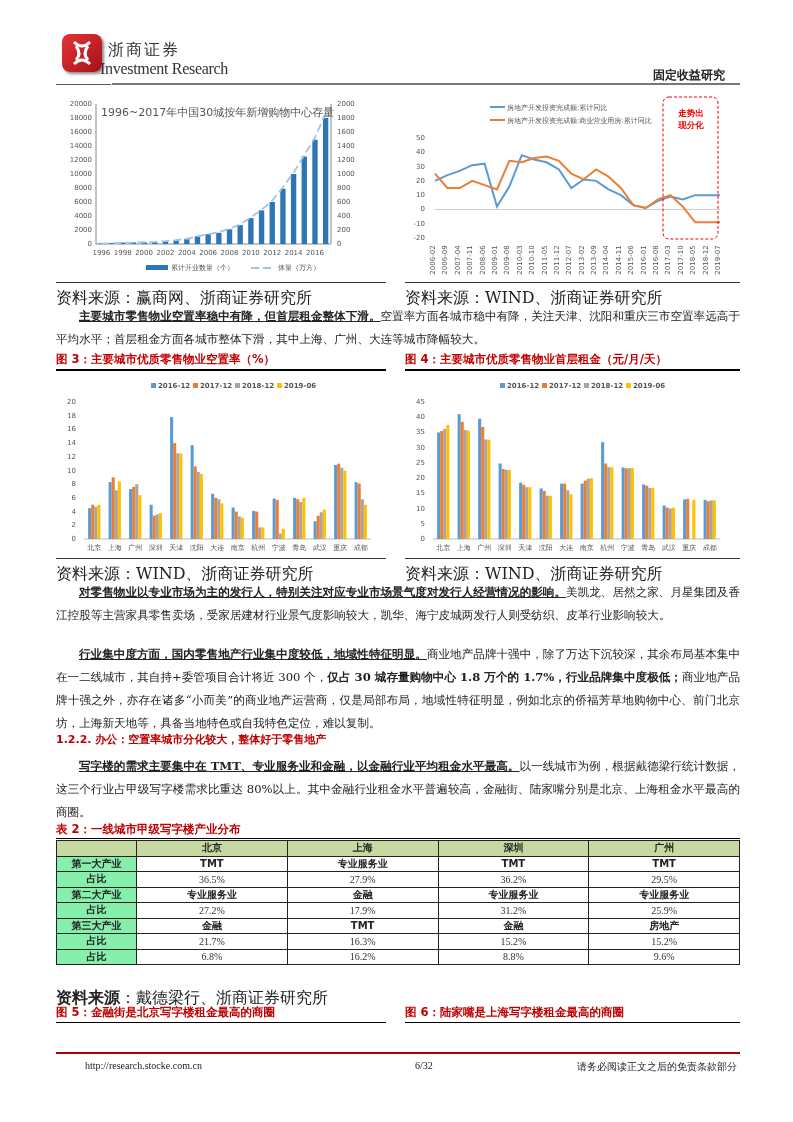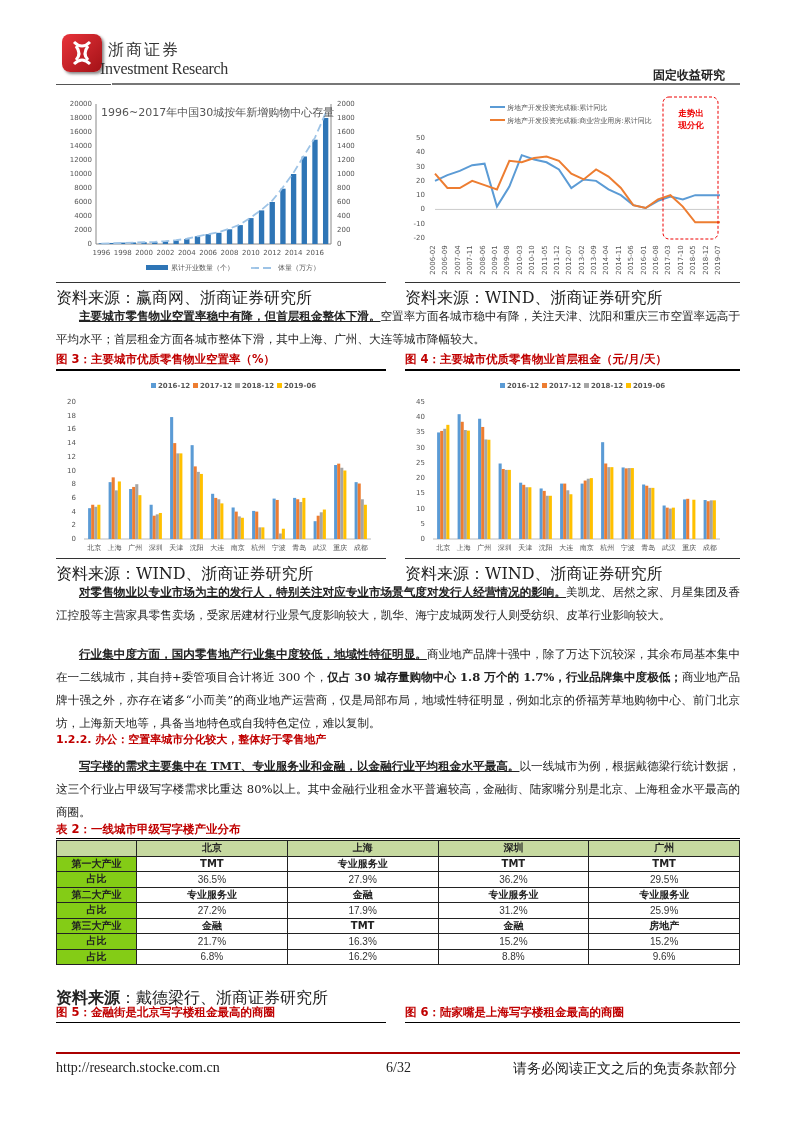--- a/index.html
+++ b/index.html
@@ -15,25 +15,25 @@
   .source { font-size: 16px; font-family: "DejaVu Serif", serif; color: #222; }
   .para { left: 56px; width: 684px; font-size: 11.6px; line-height: 23px; text-indent: 23px; text-align: justify; font-family: "DejaVu Serif", serif; }
   .para .lead { font-weight: bold; text-decoration: underline; }
   .para b { font-weight: bold; }
   .fig-title { font-size: 11.5px; font-weight: bold; color: #c00000; font-family: "DejaVu Sans", sans-serif; }
   .rule { height: 2px; background: #000; }
   .section { left: 56px; top: 732px; font-size: 11px; font-weight: bold; color: #c00000; font-family: "DejaVu Sans", sans-serif; }
   table.t { position: absolute; left: 56px; top: 840px; width: 684px; border-collapse: collapse; font-size: 10px; }
   table.t td, table.t th { border: 1px solid #222; height: 15.5px; text-align: center; padding: 0; }
   table.t th { background: #c6d9a0; font-weight: bold; font-family: "DejaVu Sans", sans-serif; }
-  table.t td.rh { background: #84cc16; font-weight: bold; font-family: "DejaVu Sans", sans-serif; width: 80px; }
+  table.t td.rh { background: #86efac; font-weight: bold; font-family: "DejaVu Sans", sans-serif; width: 80px; }
   table.t td.ind { font-weight: bold; font-family: "DejaVu Sans", sans-serif; }
-  table.t td.pct { font-family: Liberation Sans, sans-serif; color: #333; }
+  table.t td.pct { font-family: Liberation Serif, serif; color: #333; }
   .footer-line { left: 56px; top: 1052px; width: 684px; height: 2px; background: #a00; }
-  .footer { font-size: 14px; top: 1060px; }
+  .footer { font-size: 10px; top: 1060px; margin-left: 29px; }
   .axis { font-size: 7px; font-family: "DejaVu Sans", sans-serif; fill: #555; }
 </style>
 </head>
 <body>
 
 <div class="abs logo">
   <svg viewBox="0 0 40 38">
     <path d="M12 8 Q20 16 28 8 M12 30 Q20 22 28 30 M14 12 Q20 20 14 26 M26 12 Q20 20 26 26" stroke="#fff" stroke-width="3" fill="none"></path>
   </svg>
 </div>

